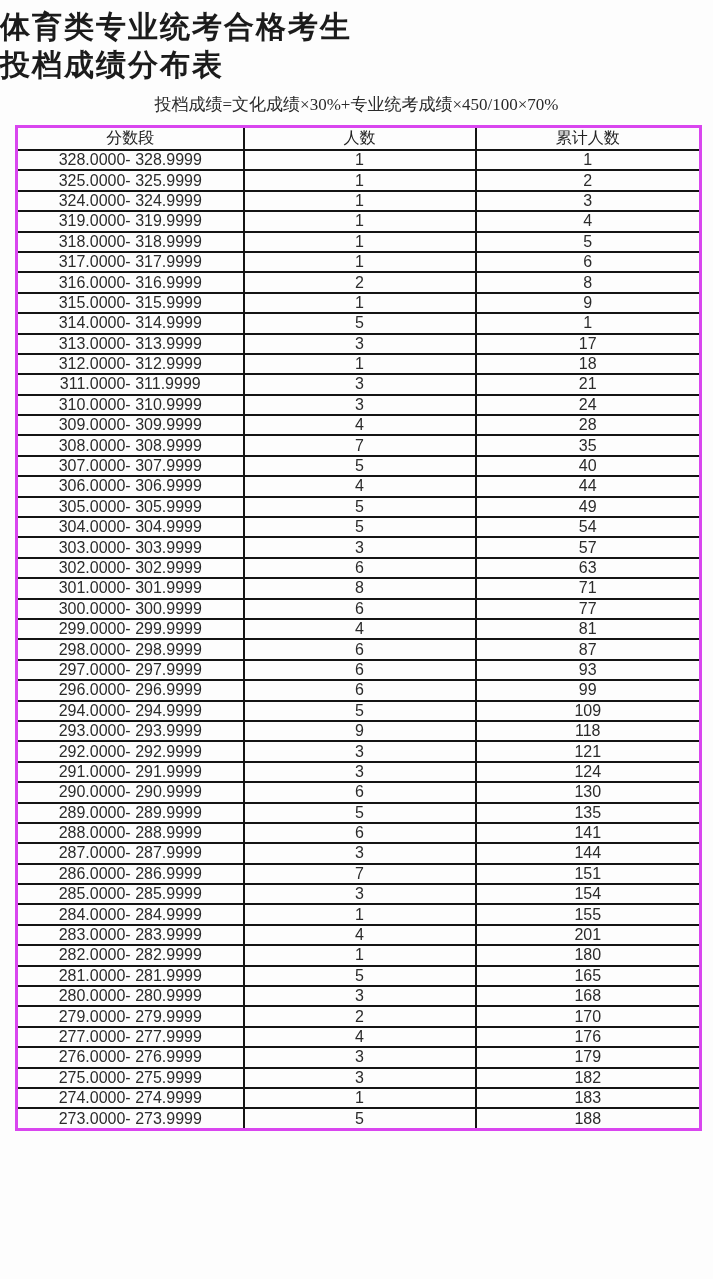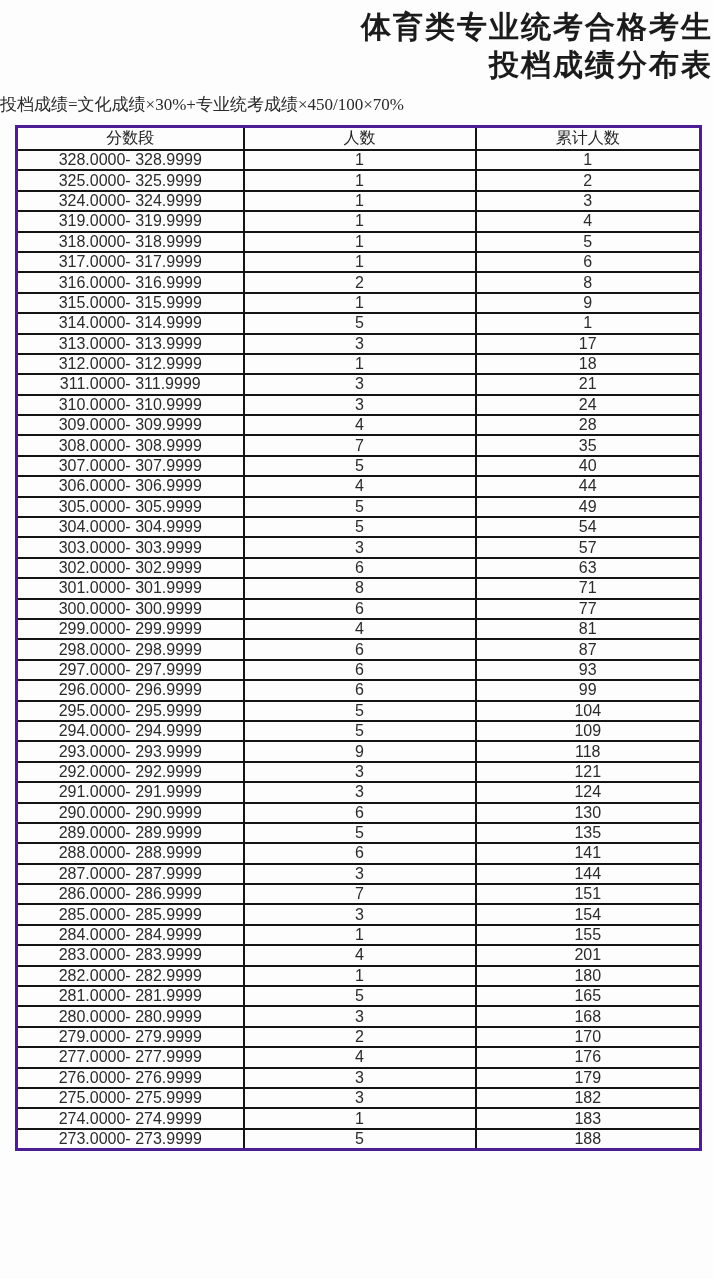--- a/index.html
+++ b/index.html
@@ -10,45 +10,45 @@
   .page {
     width: 713px;
     height: 1279px;
     background: #fdfdfd;
     font-family: "Liberation Sans", "DejaVu Sans", sans-serif;
     color: #222222;
     overflow: hidden;
     box-sizing: border-box;
   }
   .title-block {
-    text-align: right;
+    text-align: left;
     padding-top: 8px;
   }
   .title-line {
     font-size: 30px;
     font-weight: 700;
     line-height: 38px;
     color: #1b1b1b;
     letter-spacing: 2px;
     margin: 0;
   }
   .formula {
-    text-align: left;
+    text-align: center;
     font-family: "Liberation Serif", "DejaVu Serif", serif;
     font-size: 17px;
     color: #2a2a2a;
     margin: 10px 0 0 0;
     line-height: 22px;
   }
   table.score-table {
     border-collapse: collapse;
     table-layout: fixed;
     margin: 9px 0 0 15px;
     width: 684px;
-    border: 3px solid #4c1d95;
+    border: 3px solid #d946ef;
   }
   table.score-table th,
   table.score-table td {
     border: 2px solid #141414;
     text-align: center;
     vertical-align: middle;
     padding: 0;
     overflow: hidden;
     white-space: nowrap;
   }
@@ -221,25 +221,20 @@
           <td>297.0000- 297.9999</td>
           <td>6</td>
           <td>93</td>
         </tr>
         <tr>
           <td>296.0000- 296.9999</td>
           <td>6</td>
           <td>99</td>
         </tr>
         <tr>
-          <td>295.0000- 295.9999</td>
-          <td>5</td>
-          <td>104</td>
-        </tr>
-        <tr>
           <td>294.0000- 294.9999</td>
           <td>5</td>
           <td>109</td>
         </tr>
         <tr>
           <td>293.0000- 293.9999</td>
           <td>9</td>
           <td>118</td>
         </tr>
         <tr>

